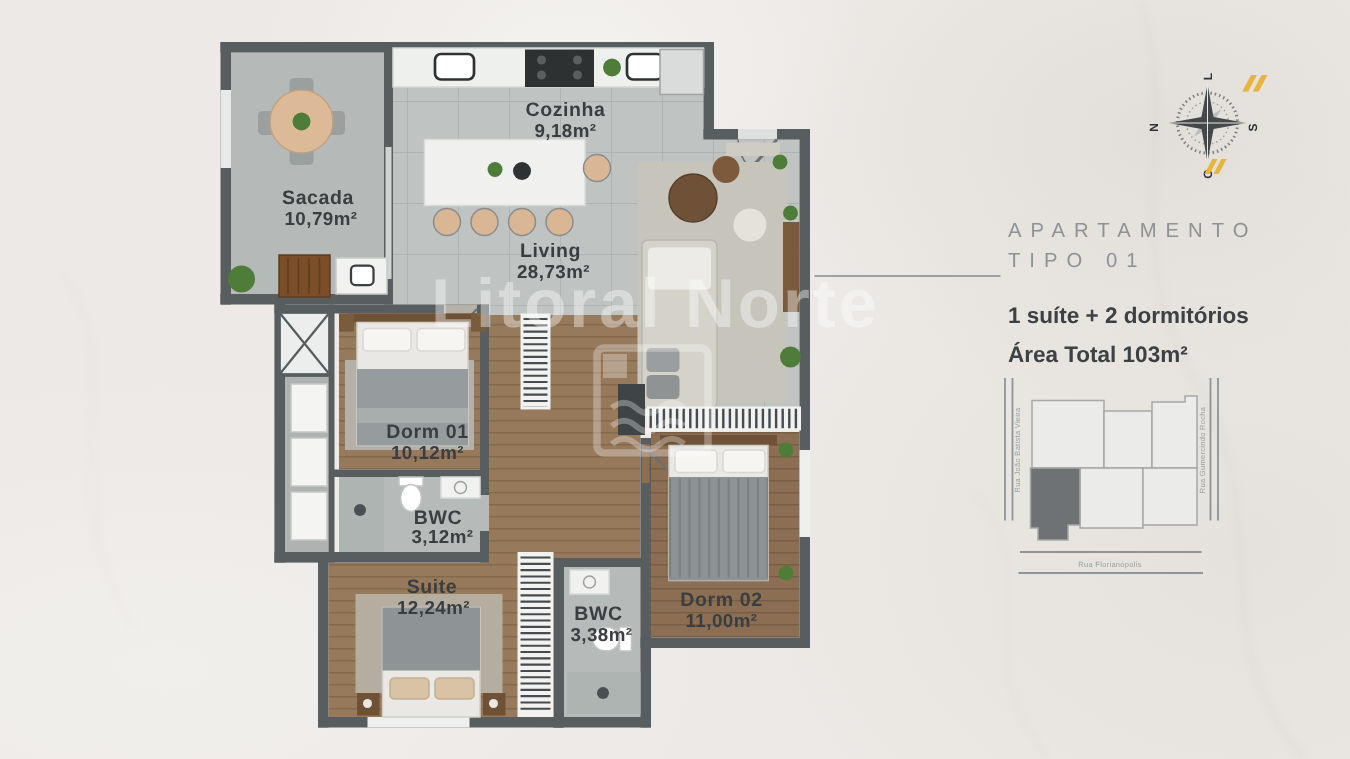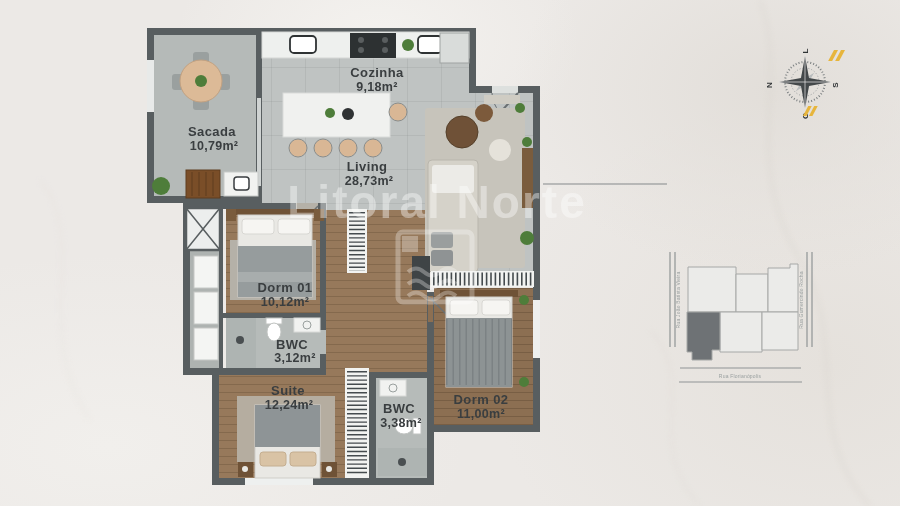--- a/index.html
+++ b/index.html
@@ -305,14 +305,22 @@
       <polygon points="720,312 762,312 762,352 720,352" fill="#ebebe9"></polygon>
       <polygon points="762,312 798,312 798,350 762,350" fill="#ebebe9"></polygon>
       <polygon points="687,312 720,312 720,350 712,350 712,360 692,360 692,352 687,352" fill="#6e7275"></polygon>
     </g>
     <text class="street-label" transform="translate(680,300) rotate(-90)" text-anchor="middle">Rua João Batista Vieira</text>
     <text class="street-label" transform="translate(803,300) rotate(-90)" text-anchor="middle">Rua Gumercindo Rocha</text>
     <text class="street-label" x="740" y="378" text-anchor="middle">Rua Florianópolis</text>
   </g>
 </svg>
 
+  <div class="info-panel">
+    <div class="info-title">
+      <div>APARTAMENTO</div>
+      <div>TIPO 01</div>
+    </div>
+    <div class="info-features">1 suíte + 2 dormitórios</div>
+    <div class="info-total">Área Total 103m²</div>
+  </div>
 
 </div>
 
 </body></html>

